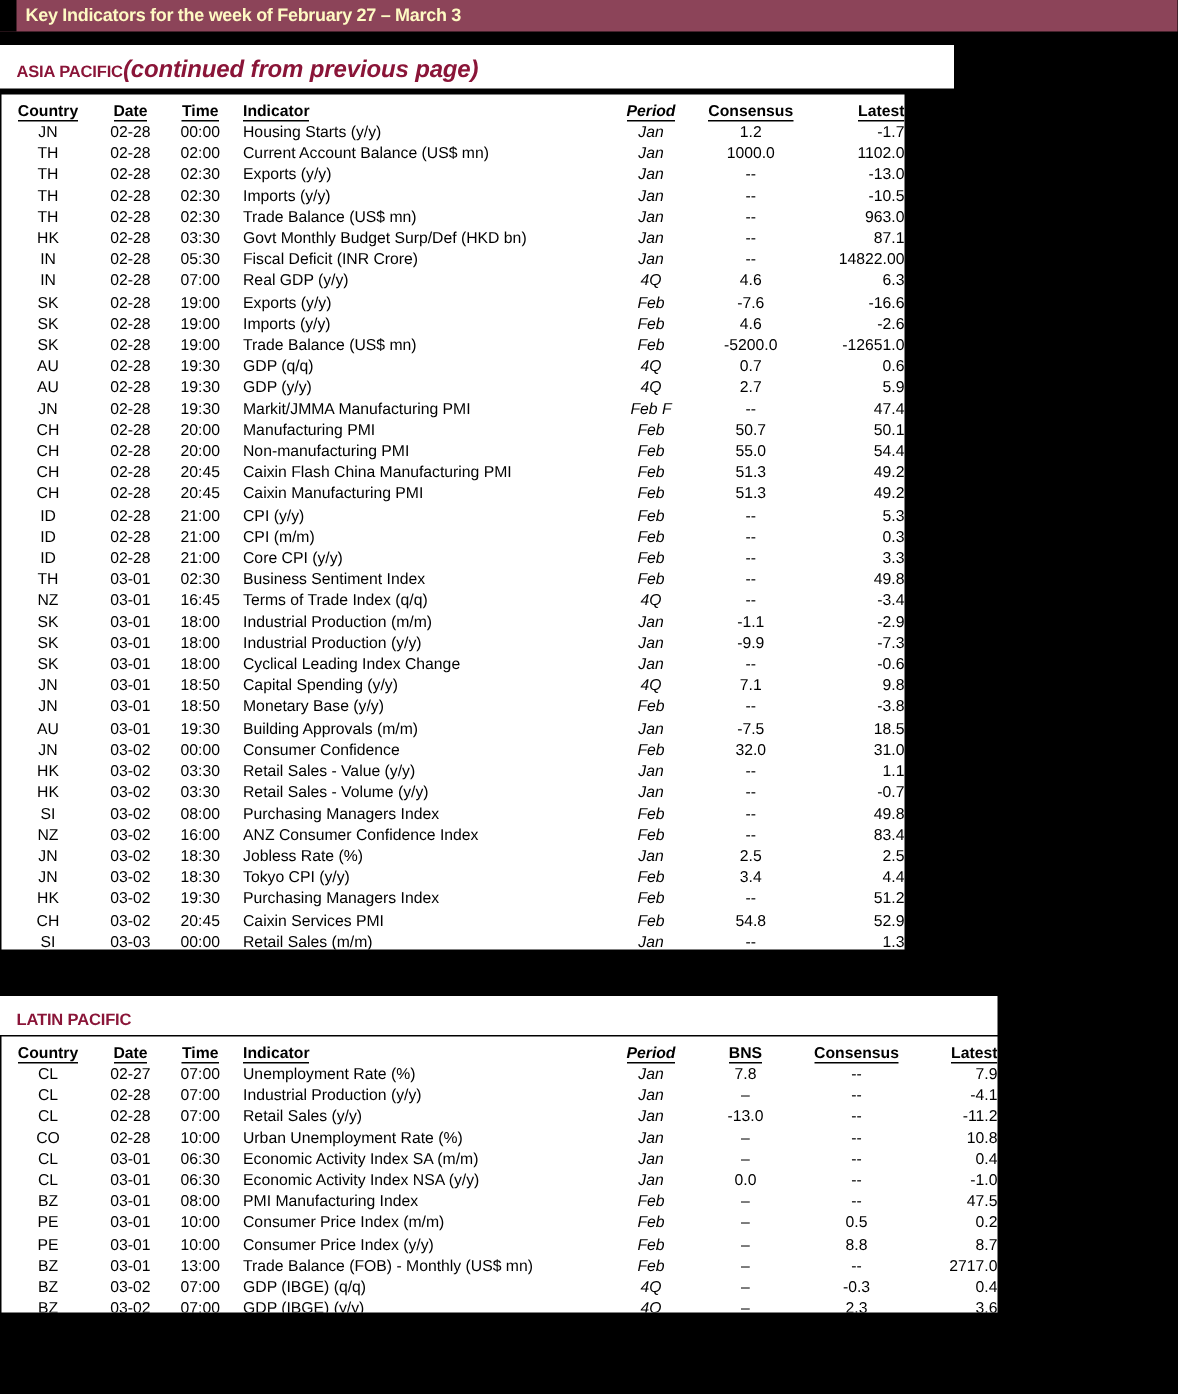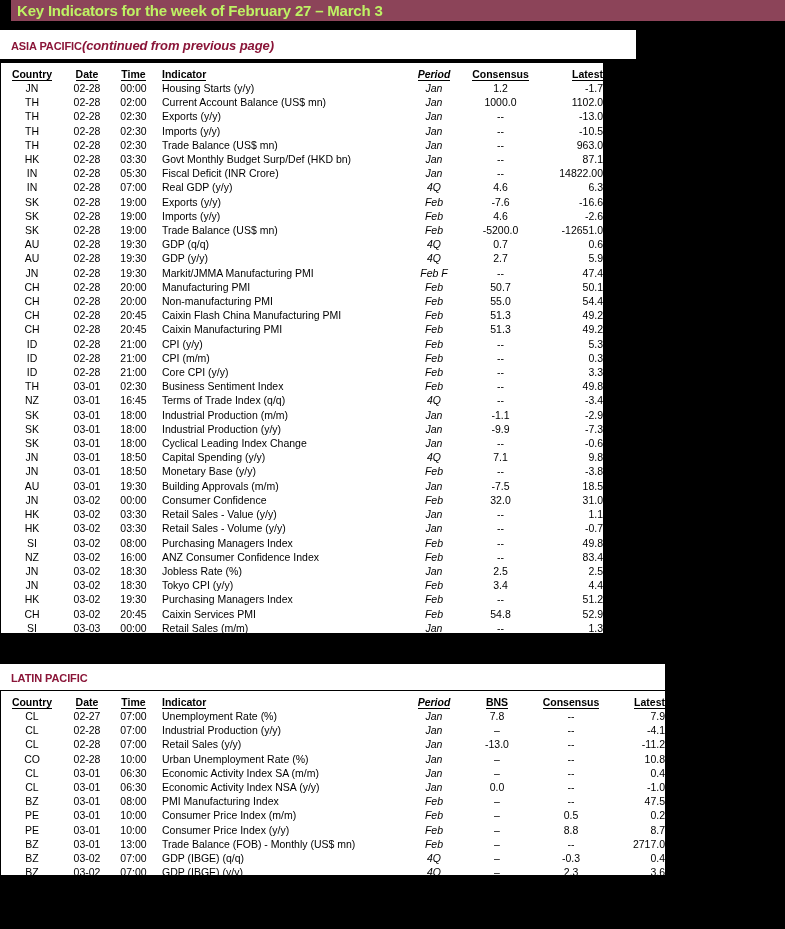--- a/index.html
+++ b/index.html
@@ -31,23 +31,23 @@
     left: 0;
     top: 0;
     width: 11px;
     height: 21px;
     background: #000000;
   }
   #title-text {
     position: absolute;
     left: 17px;
     top: 2px;
-    font-size: 15px;
+    font-size: 12px;
     font-weight: bold;
-    color: #bef264;
+    color: #fef9c3;
     letter-spacing: -0.2px;
     white-space: nowrap;
     line-height: 17px;
   }
 
   
   .section-banner {
     position: absolute;
     background: #FFFFFF;
     box-sizing: border-box;
@@ -57,21 +57,21 @@
     left: 11px;
     font-size: 11px;
     font-weight: bold;
     color: #8A1538;
     white-space: nowrap;
     letter-spacing: -0.1px;
   }
   .section-banner .sec-note {
     font-style: italic;
     font-weight: bold;
-    font-size: 13px;
+    font-size: 16px;
     color: #8A1538;
   }
 
   #asia-banner {
     left: 0;
     top: 30px;
     width: 636px;
     height: 29px;
   }
   #asia-banner .sec-title { top: 8px; }

